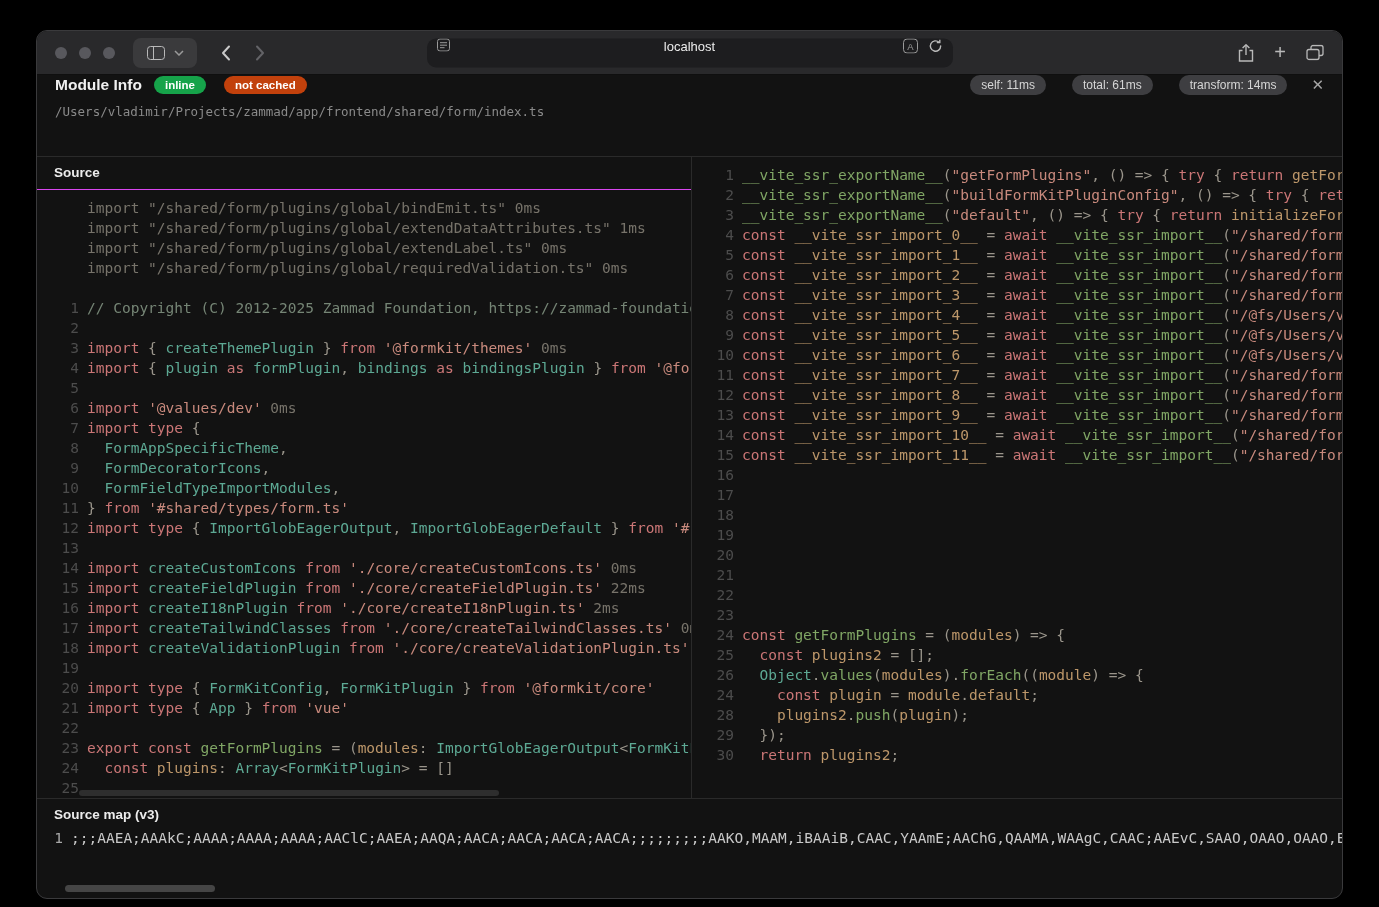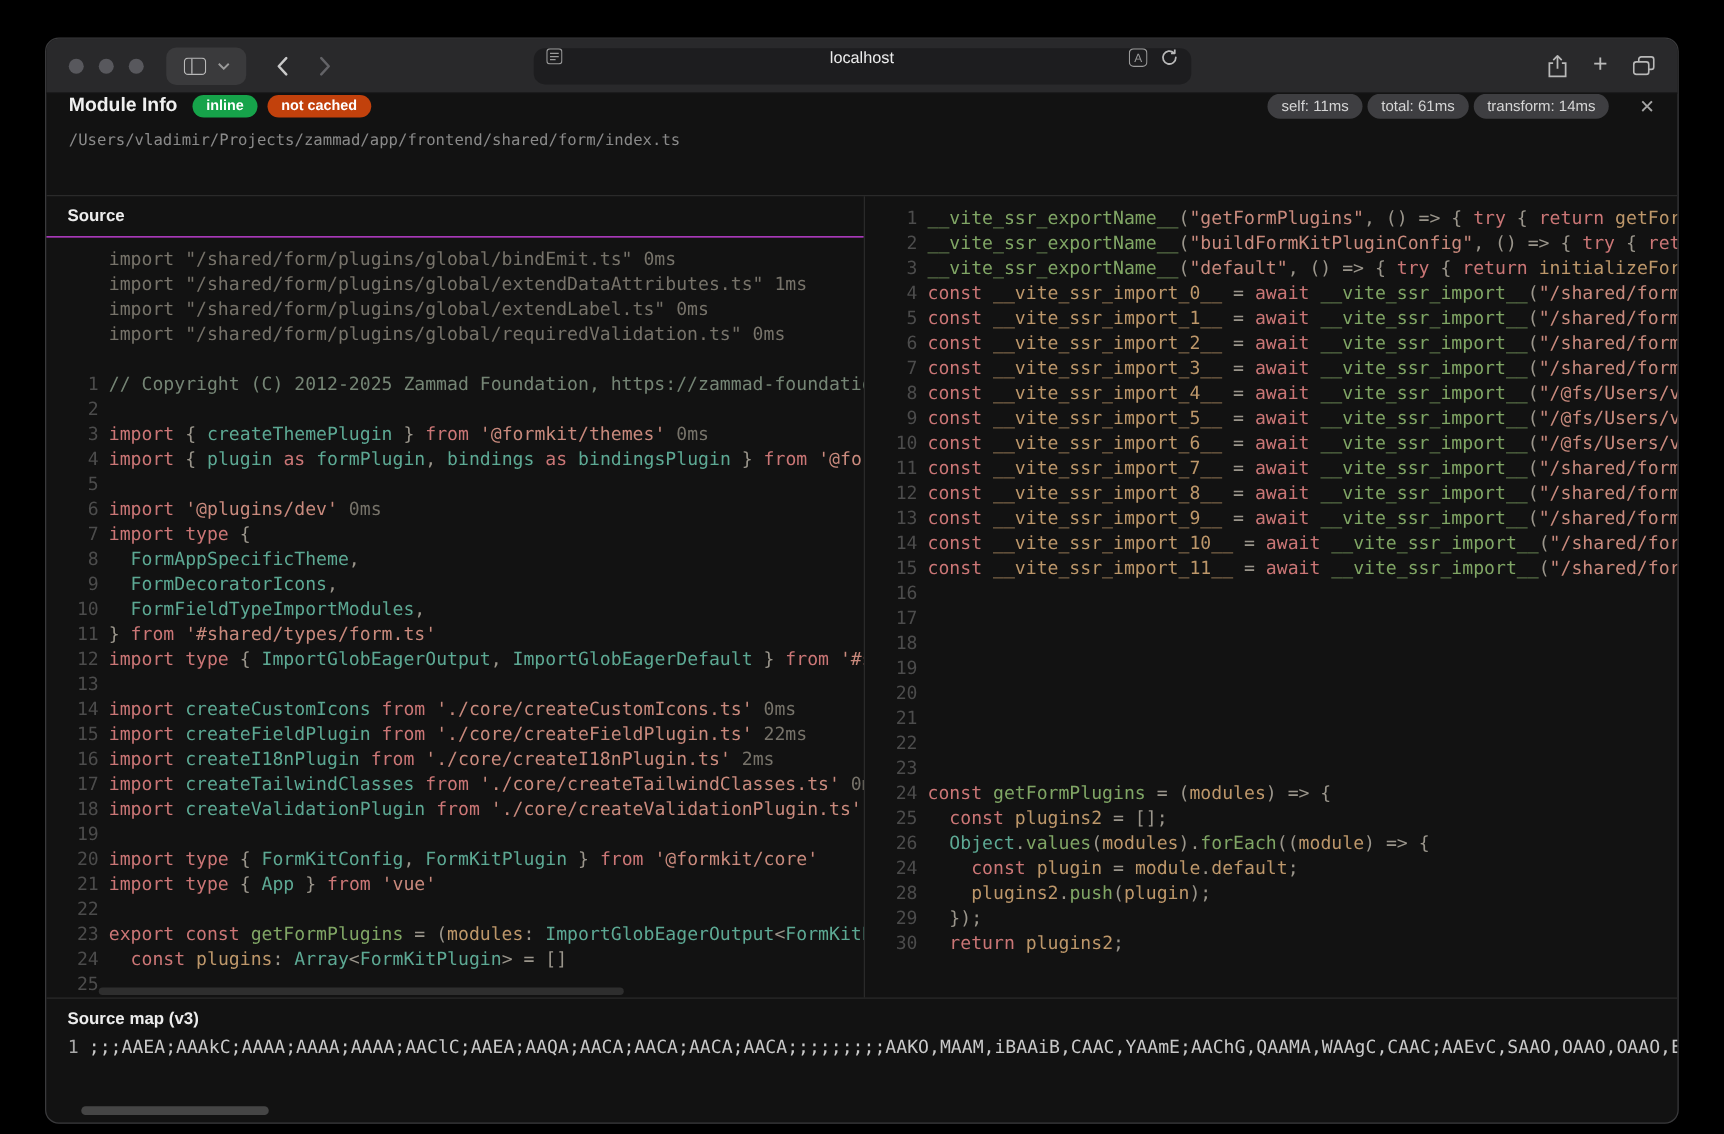--- a/index.html
+++ b/index.html
@@ -25,23 +25,23 @@
   .url { position: absolute; left: 0; right: 0; text-align: center; font-size: 13px; color: #ececec; }
   .ab-right { margin-left: auto; display: flex; gap: 10px; align-items: center; z-index: 1; }
   .tb-right { position: absolute; right: 18px; top: 50%; transform: translateY(-50%);
               display: flex; gap: 20px; align-items: center; }
   .plus { font-size: 20px; color: #b9b9b9; line-height: 1; margin-top: -2px; }
 
   
   .inspect-header { flex: 0 0 81px; padding: 0 18px 0; }
   .ih-row { display: flex; align-items: center; gap: 12px; }
   .ih-title { font-size: 15.5px; font-weight: 700; color: #f0f0f0; }
-  .badges { display: flex; gap: 8px; }
+  .badges { display: flex; gap: 18px; }
   .badge { font-size: 11.5px; font-weight: 600; color: #fff; padding: 3px 11px; border-radius: 999px; }
-  .timings { margin-left: auto; display: flex; gap: 4px; }
+  .timings { margin-left: auto; display: flex; gap: 26px; }
   .timing { font-size: 12px; color: #d6d6d6; background: rgba(130,130,138,.4);
             padding: 3px 11px; border-radius: 999px; }
   .close { font-size: 15px; color: #a6a6a6; margin-left: 12px; }
   .ih-path { margin-top: 9px; font-family: "DejaVu Sans Mono", monospace; font-size: 12.5px; color: #8a8a8a; }
 
   
   .panes { flex: 0 0 642px; display: flex; border-top: 1px solid #2a2a2a; min-height: 0; }
   .pane { display: flex; flex-direction: column; min-width: 0; }
   .pane-source { flex: 0 0 654px; }
   .pane-transformed { flex: 1; border-left: 1px solid #2a2a2a; }
@@ -179,21 +179,21 @@
       <div class="cl"><span class="ln"></span><span class="ct"><span class="tk-gy">import "/shared/form/plugins/global/bindEmit.ts" 0ms</span></span></div>
           <div class="cl"><span class="ln"></span><span class="ct"><span class="tk-gy">import "/shared/form/plugins/global/extendDataAttributes.ts" 1ms</span></span></div>
           <div class="cl"><span class="ln"></span><span class="ct"><span class="tk-gy">import "/shared/form/plugins/global/extendLabel.ts" 0ms</span></span></div>
           <div class="cl"><span class="ln"></span><span class="ct"><span class="tk-gy">import "/shared/form/plugins/global/requiredValidation.ts" 0ms</span></span></div>
           <div class="cl"><span class="ln"></span><span class="ct"></span></div>
           <div class="cl"><span class="ln">1</span><span class="ct"><span class="tk-cm">// Copyright (C) 2012-2025 Zammad Foundation, https://zammad-foundation.org/</span></span></div>
           <div class="cl"><span class="ln">2</span><span class="ct"></span></div>
           <div class="cl"><span class="ln">3</span><span class="ct"><span class="tk-kw">import</span><span class="tk-pu"> { </span><span class="tk-ty">createThemePlugin</span><span class="tk-pu"> } </span><span class="tk-kw">from</span><span class="tk-pu"> </span><span class="tk-st">'@formkit/themes'</span><span class="tk-gy"> 0ms</span></span></div>
           <div class="cl"><span class="ln">4</span><span class="ct"><span class="tk-kw">import</span><span class="tk-pu"> { </span><span class="tk-ty">plugin</span><span class="tk-kw"> as </span><span class="tk-ty">formPlugin</span><span class="tk-pu">, </span><span class="tk-ty">bindings</span><span class="tk-kw"> as </span><span class="tk-ty">bindingsPlugin</span><span class="tk-pu"> } </span><span class="tk-kw">from</span><span class="tk-pu"> </span><span class="tk-st">'@formkit/vue'</span></span></div>
           <div class="cl"><span class="ln">5</span><span class="ct"></span></div>
-          <div class="cl"><span class="ln">6</span><span class="ct"><span class="tk-kw">import</span><span class="tk-pu"> </span><span class="tk-st">'@plugins/dev'</span><span class="tk-gy"> 0ms</span></span></div>
+          <div class="cl"><span class="ln">6</span><span class="ct"><span class="tk-kw">import</span><span class="tk-pu"> </span><span class="tk-st">'@values/dev'</span><span class="tk-gy"> 0ms</span></span></div>
           <div class="cl"><span class="ln">7</span><span class="ct"><span class="tk-kw">import type</span><span class="tk-pu"> {</span></span></div>
           <div class="cl"><span class="ln">8</span><span class="ct"><span class="tk-pu">  </span><span class="tk-ty">FormAppSpecificTheme</span><span class="tk-pu">,</span></span></div>
           <div class="cl"><span class="ln">9</span><span class="ct"><span class="tk-pu">  </span><span class="tk-ty">FormDecoratorIcons</span><span class="tk-pu">,</span></span></div>
           <div class="cl"><span class="ln">10</span><span class="ct"><span class="tk-pu">  </span><span class="tk-ty">FormFieldTypeImportModules</span><span class="tk-pu">,</span></span></div>
           <div class="cl"><span class="ln">11</span><span class="ct"><span class="tk-pu">} </span><span class="tk-kw">from</span><span class="tk-pu"> </span><span class="tk-st">'#shared/types/form.ts'</span></span></div>
           <div class="cl"><span class="ln">12</span><span class="ct"><span class="tk-kw">import type</span><span class="tk-pu"> { </span><span class="tk-ty">ImportGlobEagerOutput</span><span class="tk-pu">, </span><span class="tk-ty">ImportGlobEagerDefault</span><span class="tk-pu"> } </span><span class="tk-kw">from</span><span class="tk-pu"> </span><span class="tk-st">'#shared/types/utils.ts'</span></span></div>
           <div class="cl"><span class="ln">13</span><span class="ct"></span></div>
           <div class="cl"><span class="ln">14</span><span class="ct"><span class="tk-kw">import</span><span class="tk-pu"> </span><span class="tk-ty">createCustomIcons</span><span class="tk-kw"> from</span><span class="tk-pu"> </span><span class="tk-st">'./core/createCustomIcons.ts'</span><span class="tk-gy"> 0ms</span></span></div>
           <div class="cl"><span class="ln">15</span><span class="ct"><span class="tk-kw">import</span><span class="tk-pu"> </span><span class="tk-ty">createFieldPlugin</span><span class="tk-kw"> from</span><span class="tk-pu"> </span><span class="tk-st">'./core/createFieldPlugin.ts'</span><span class="tk-gy"> 22ms</span></span></div>
           <div class="cl"><span class="ln">16</span><span class="ct"><span class="tk-kw">import</span><span class="tk-pu"> </span><span class="tk-ty">createI18nPlugin</span><span class="tk-kw"> from</span><span class="tk-pu"> </span><span class="tk-st">'./core/createI18nPlugin.ts'</span><span class="tk-gy"> 2ms</span></span></div>

